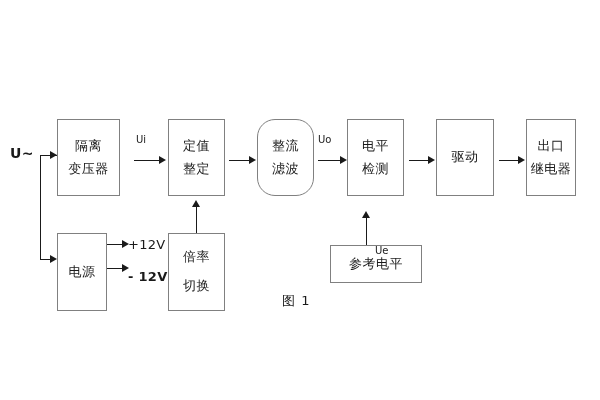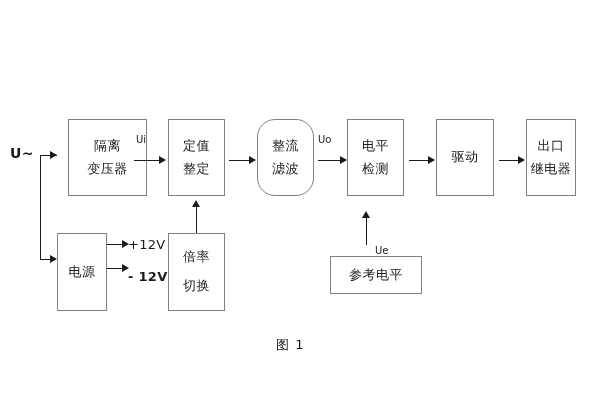--- a/index.html
+++ b/index.html
@@ -104,21 +104,21 @@
   <div class="hline" style="left:40px; top:155px; width:17px;"></div>
 
   <div class="vline" style="left:40px; top:155px; height:104px;"></div>
 
   <div class="hline" style="left:40px; top:155px; width:10px;"></div>
   <div class="arrow-r" style="left:50px; top:151px;"></div>
 
   <div class="hline" style="left:40px; top:259px; width:10px;"></div>
   <div class="arrow-r" style="left:50px; top:255px;"></div>
 
-  <div class="block" style="left:68px; top:119px; width:79px; height:77px;">
+  <div class="block" style="left:57px; top:119px; width:63px; height:77px;">
     <span class="ln">隔离</span>
     <span class="ln">变压器</span>
   </div>
 
   <div class="block" style="left:168px; top:119px; width:57px; height:77px;">
     <span class="ln">定值</span>
     <span class="ln">整定</span>
   </div>
 
   <div class="block" style="left:257px; top:119px; width:57px; height:77px;border-radius:18px;">
@@ -142,21 +142,21 @@
 
   <div class="block" style="left:57px; top:233px; width:50px; height:78px;">
     <span class="ln">电源</span>
   </div>
 
   <div class="block" style="left:168px; top:233px; width:57px; height:78px;gap:6px;">
     <span class="ln">倍率</span>
     <span class="ln">切换</span>
   </div>
 
-  <div class="block" style="left:330px; top:245px; width:92px; height:38px;margin-top:11px;">
+  <div class="block" style="left:330px; top:245px; width:92px; height:38px;">
     <span class="ln">参考电平</span>
   </div>
 
   <div class="txt txt-sig" style="left:136px; top:134px;">Ui</div>
   <div class="hline" style="left:134px; top:160px; width:25px;"></div>
   <div class="arrow-r" style="left:159px; top:156px;"></div>
 
   <div class="hline" style="left:229px; top:160px; width:20px;"></div>
   <div class="arrow-r" style="left:249px; top:156px;"></div>
 
@@ -178,15 +178,15 @@
   <div class="txt txt-sig" style="left:375px; top:209px;margin-top:36px;">Ue</div>
 
   <div class="hline" style="left:107px; top:244px; width:15px;"></div>
   <div class="arrow-r" style="left:122px; top:240px;"></div>
   <div class="txt txt-rail" style="left:128px; top:237px;">+12V</div>
 
   <div class="hline" style="left:107px; top:268px; width:15px;"></div>
   <div class="arrow-r" style="left:122px; top:264px;"></div>
   <div class="txt txt-rail" style="left:128px; top:269px;font-weight:bold;">- 12V</div>
 
-  <div class="caption" style="left:276px; top:292px;margin-top:44px;">图 1</div>
+  <div class="caption" style="left:282px; top:292px;">图 1</div>
 
 </div>
 
 </body></html>

